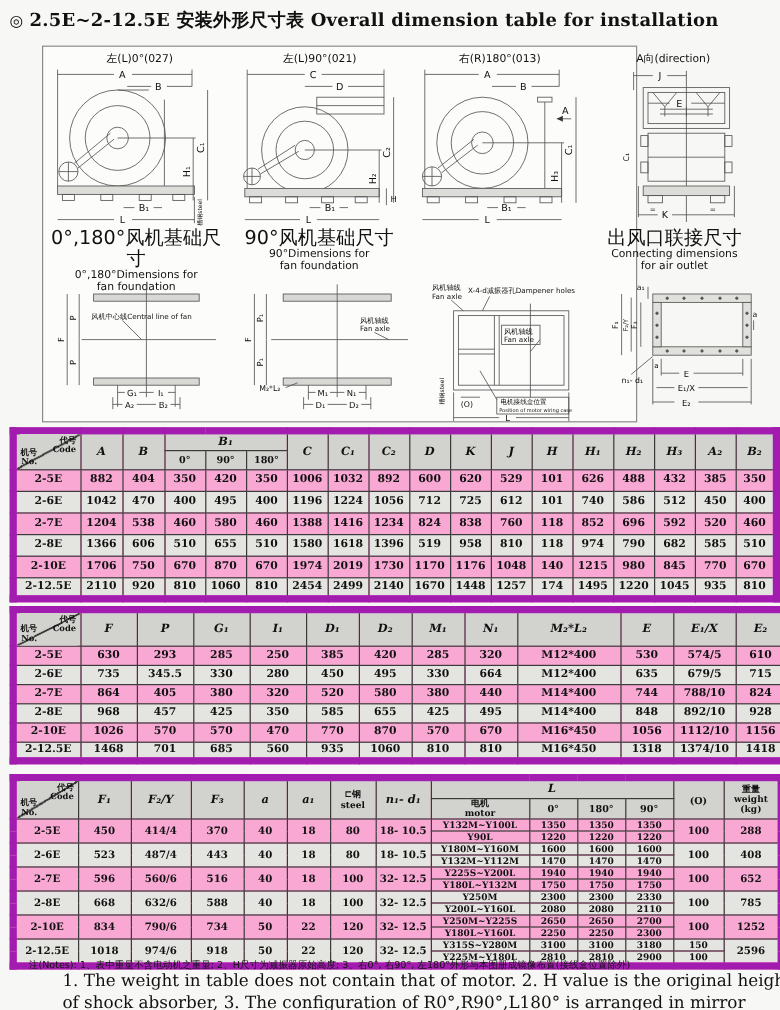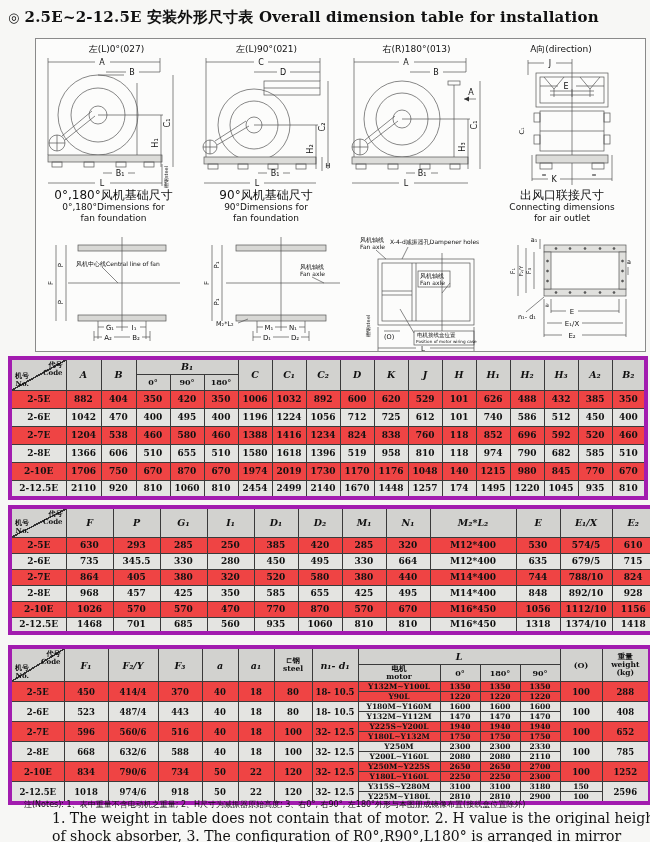--- a/index.html
+++ b/index.html
@@ -1,29 +1,29 @@
 <!DOCTYPE html>
 <html><head>
 <meta charset="utf-8">
 <style>
   * {margin:0;padding:0;box-sizing:border-box}
   html,body {width:650px;height:842px}
   body {position:relative;background:#f7f7f5;font-family:"DejaVu Sans",sans-serif;color:#111}
   .title {position:absolute;left:8px;top:8px;font:bold 15px "DejaVu Serif",serif;letter-spacing:.2px;white-space:nowrap}
   .bullet {font-size:13px;margin-right:5px}
-  .panel {position:absolute;left:35px;top:38px;width:611px;height:314px;border:1px solid #8a8a8a;background:#fcfcfb}
+  .panel {position:absolute;left:35px;top:38px;width:496px;height:314px;border:1px solid #8a8a8a;background:#fcfcfb}
   .vlabel {position:absolute;top:4px;font-size:9px;text-align:center;white-space:nowrap}
   .panel svg {position:absolute}
   svg text {font-family:"DejaVu Sans",sans-serif;fill:#111;stroke:none}
   .cap {position:absolute;top:150px;text-align:center;line-height:1.12}
-  .cap .zh {font-size:12px}
+  .cap .zh {font-size:16px}
   .cap .en {font-size:9px}
   .tbl {position:absolute;left:8px;width:634px}
   #t1{top:356px} #t2{top:505px} #t3{top:645px}
-  table {width:100%;border-collapse:collapse;table-layout:fixed;border:4px solid #a21caf;background:#ef4444}
+  table {width:100%;border-collapse:collapse;table-layout:fixed;border:6px solid #a21caf;background:#f9a8d4}
   th,td {border:1px solid #3a3a3a;text-align:center;vertical-align:middle;font:bold 9px "DejaVu Serif",serif;padding:0;overflow:hidden;white-space:nowrap}
   th {background:#d2d2cf;font-style:italic;font-size:9.5px}
   th.plain {font-style:normal;font-size:8px}
   #t1 td {height:18px} #t2 td {height:16px}
   #t1 thead tr{height:16px} #t2 thead th{height:30px}
   #t3 thead tr{height:17px}
   #t3 td.big {font-size:8.5px}
   #t3 td.sub {font-size:7.5px;height:9px;line-height:9px}
   tr.alt td {background:#e4e4e1}
   th.corner {position:relative;font-style:normal;background:#d2d2cf;background-image:linear-gradient(to bottom right,transparent 48.5%,#333 48.5%,#333 51.5%,transparent 51.5%)}

